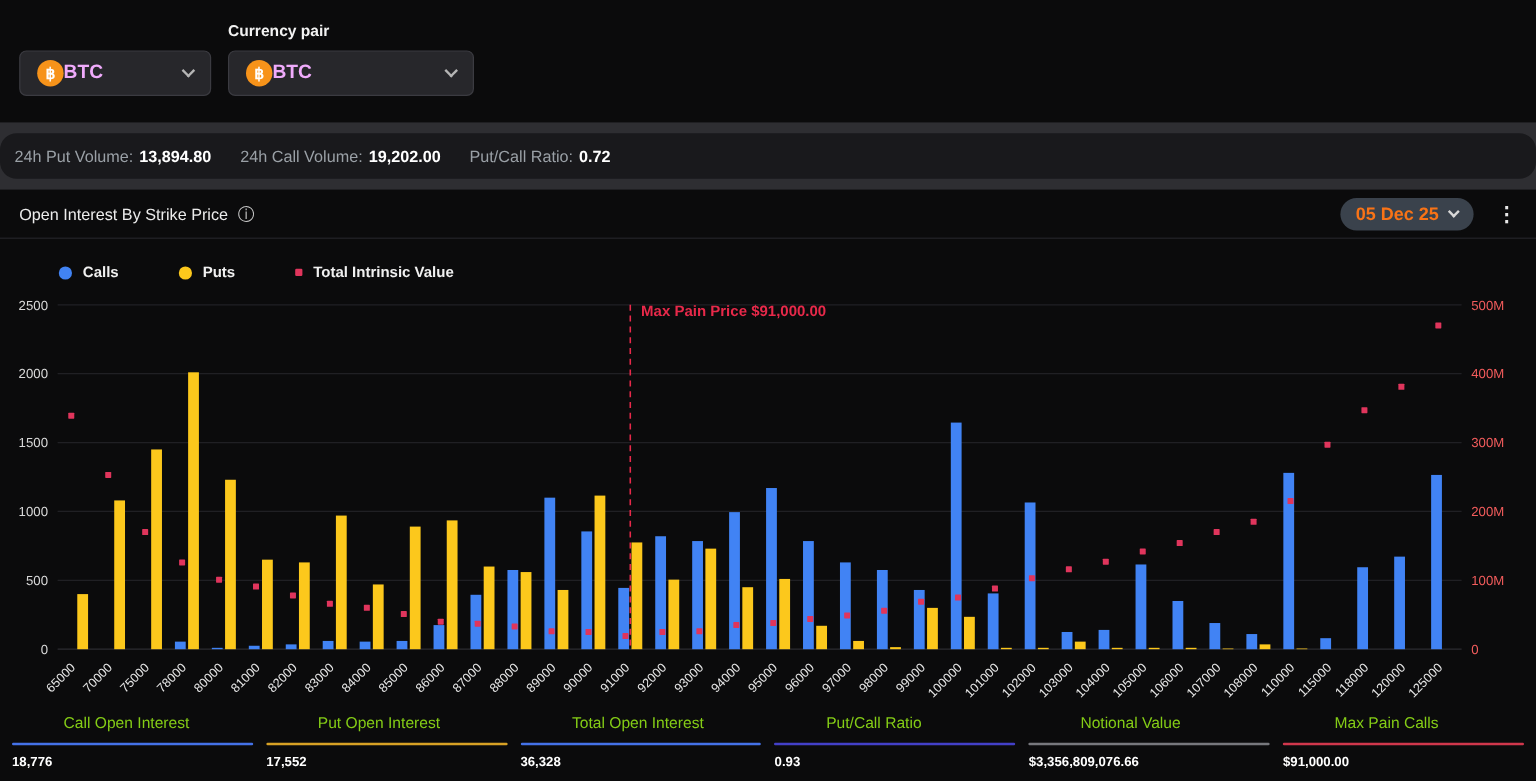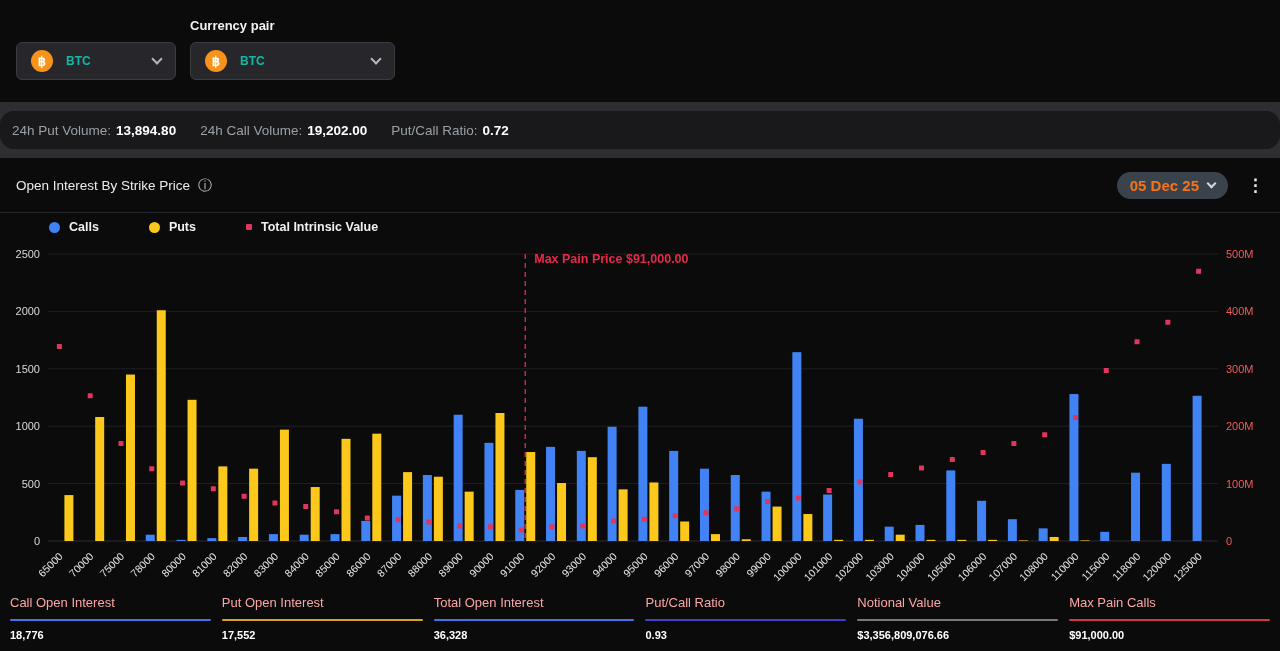--- a/index.html
+++ b/index.html
@@ -4,45 +4,45 @@
 <style>
   * { margin:0; padding:0; box-sizing:border-box; }
   html,body { width:1280px; height:651px; background:#2e2e32; font-family:"Liberation Sans",sans-serif; color:#fff; overflow:hidden; position:relative; }
 
   .top-panel { position:absolute; left:0; top:0; width:1280px; height:102px; background:#0b0b0c; }
   .field-label { position:absolute; top:18px; font-size:13px; font-weight:bold; color:#f2f2f2; }
   .fl-currency { left:17px;margin-top:40px; } .fl-pair { left:190px; }
   .dd { position:absolute; top:42px; height:38px; background:#27272b; border:1px solid #3b3b41; border-radius:6px; display:flex; align-items:center; padding:0 14px; cursor:pointer; }
   .dd-currency { left:16px; width:160px; } .dd-pair { left:190px; width:205px; }
   .btc { width:22px; height:22px; border-radius:50%; background:#F7931A; color:#fff; font-weight:bold; font-size:13px; display:flex; align-items:center; justify-content:center; flex:none; }
-  .dd-val { margin-left:13px; font-size:12px; font-weight:bold; flex:1; color:#14b8a6; }
+  .dd-val { font-size:16px; font-weight:bold; flex:1; color:#f0abfc; }
   .chev { width:8px; height:8px; border-right:2px solid #b5b5b5; border-bottom:2px solid #b5b5b5; transform:rotate(45deg); margin-top:-4px; flex:none; }
 
   .stats { position:absolute; left:0; top:111px; width:1280px; height:38px; background:#19191c; border-radius:14px; display:flex; align-items:center; padding:0 12px; gap:24px; }
   .stat { font-size:13.5px; color:#9aa0a6; white-space:nowrap; }
   .stat b { color:#fff; margin-left:5px; }
 
   .chart-panel { position:absolute; left:0; top:158px; width:1280px; height:493px; background:#0b0b0c; }
-  .chart-header { position:absolute; left:0; top:0; width:100%; height:55px; display:flex; align-items:center; padding:0 16px; border-bottom:1px solid #242428; }
+  .chart-header { position:absolute; left:0; top:0; width:100%; height:41px; display:flex; align-items:center; padding:0 16px; border-bottom:1px solid #242428; }
   .chart-title { font-size:13.5px; color:#ececec; }
   .info { margin-left:8px; color:#c9c9c9; font-size:14px; cursor:pointer; line-height:1; }
   .spacer { flex:1; }
   .date-pill { background:#3a424c; border-radius:15px; height:27px; display:flex; align-items:center; gap:9px; padding:0 13px; font-size:15px; font-weight:bold; color:#f97316; cursor:pointer; }
   .date-pill .chev { width:7px; height:7px; margin-top:-3px; border-color:#d8d8d8; }
   .kebab { margin-left:19px; font-size:17px; color:#e8e8e8; cursor:pointer; font-weight:bold; line-height:1; }
 
   #legend { position:absolute; left:26px; top:62px; display:flex; align-items:center; gap:27px; }
   .leg-item { display:flex; align-items:center; gap:9px; font-size:12.5px; font-weight:bold; color:#f0f0f0; cursor:pointer;margin-left:23px; }
   .leg-swatch { flex:none; }
 
   #chart { position:absolute; left:0; top:87px; }
 
   #summary { position:absolute; left:0; top:437px; width:100%; display:flex; gap:11px; padding:0 10px; }
   .sum-item { flex:1; min-width:0; }
-  .sum-label { font-size:13px; color:#fca5a5; padding-bottom:9px; white-space:nowrap; }
+  .sum-label { font-size:13px; color:#84cc16; padding-bottom:9px; white-space:nowrap;margin-left:43px; }
   .sum-line { height:2px; border-radius:1px; }
   .sum-val { font-size:11px; font-weight:bold; color:#fff; padding-top:8px; white-space:nowrap; }
 </style>
 </head>
 <body>
 
 <div class="top-panel">
   <div class="field-label fl-currency">Currency</div>
   <div class="field-label fl-pair">Currency pair</div>
 

